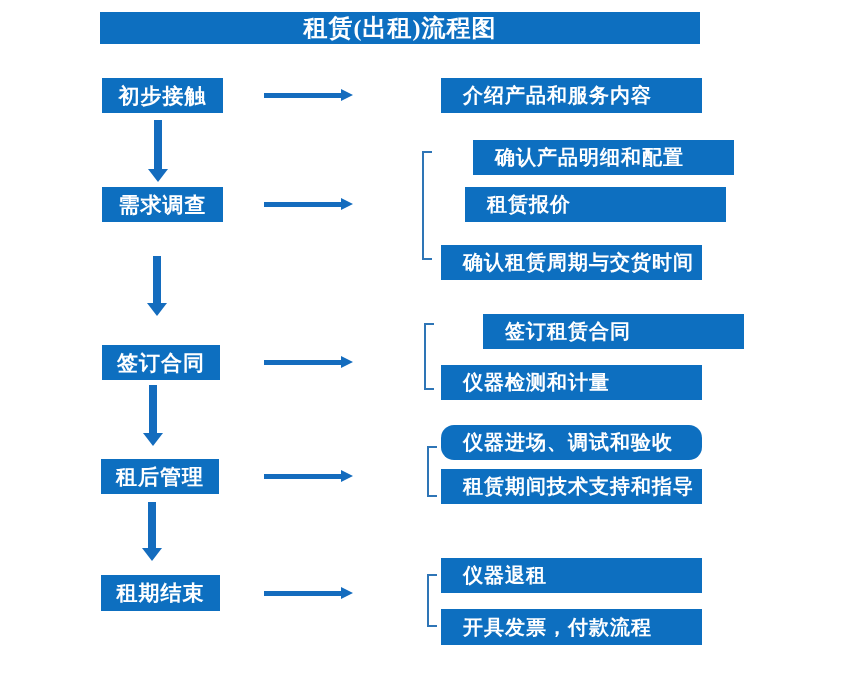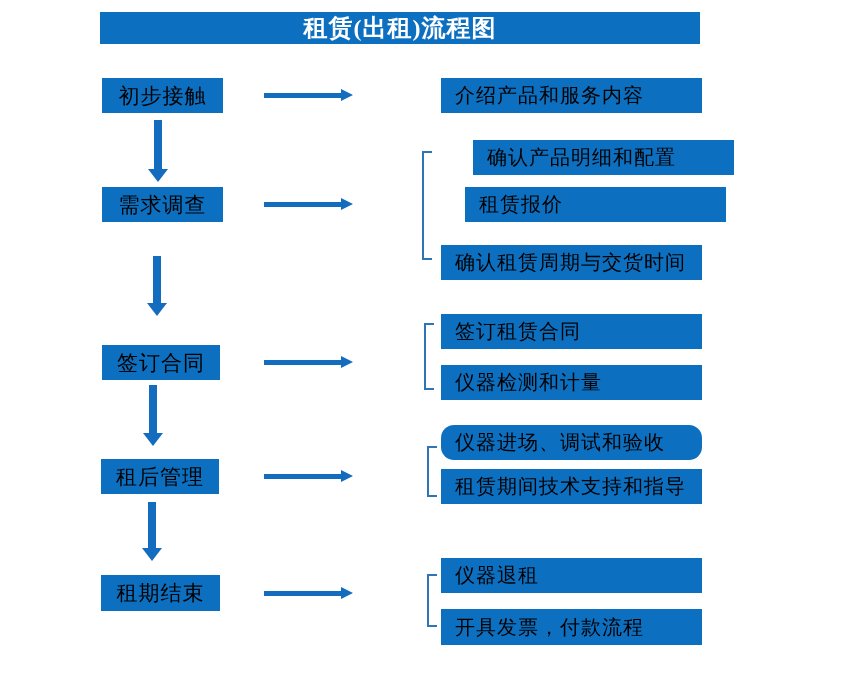--- a/index.html
+++ b/index.html
@@ -18,38 +18,38 @@
     background: #0d6fc0;
     color: #ffffff;
     font-weight: bold;
     font-size: 24px;
     display: flex; align-items: center; justify-content: center;
     letter-spacing: 1px;
   }
   .box {
     position: absolute;
     background: #0d6fc0;
-    color: #000000;
-    font-weight: normal;
+    color: #ffffff;
+    font-weight: bold;
     display: flex;
     align-items: center;
     letter-spacing: 1px;
     box-sizing: border-box;
   }
   .step-box {
     left: 102px;
     width: 121px; height: 35px;
     justify-content: center;
     font-size: 21px;
   }
   .step-box.narrow { width: 118px; }
   .detail-box {
     left: 441px;
     width: 261px; height: 35px;
-    padding-left: 14px;
+    padding-left: 22px;
     font-size: 20px;
   }
   
   .harrow {
     position: absolute;
     left: 264px;
     width: 89px; height: 13px;
   }
   .harrow::before {
     content: "";
@@ -124,20 +124,20 @@
 
   <div class="bracket" style="left:422px;top:151px;height:109px;"></div>
   <div class="bracket" style="left:424px;top:323px;height:67px;"></div>
   <div class="bracket" style="left:427px;top:446px;height:51px;"></div>
   <div class="bracket" style="left:427px;top:574px;height:53px;"></div>
 
   <div class="box detail-box" style="top:78px;">介绍产品和服务内容</div>
   <div class="box detail-box" style="top:140px;margin-left:32px;">确认产品明细和配置</div>
   <div class="box detail-box" style="top:187px;margin-left:24px;">租赁报价</div>
   <div class="box detail-box" style="top:245px;">确认租赁周期与交货时间</div>
-  <div class="box detail-box" style="top:314px;">签订租赁合同</div>
+  <div class="box detail-box" style="top:314px;margin-left:42px;">签订租赁合同</div>
   <div class="box detail-box" style="top:365px;">仪器检测和计量</div>
   <div class="box detail-box" style="top:425px;border-radius:13px;">仪器进场、调试和验收</div>
   <div class="box detail-box" style="top:469px;">租赁期间技术支持和指导</div>
   <div class="box detail-box" style="top:558px;">仪器退租</div>
   <div class="box detail-box" style="top:609px;height:36px;">开具发票，付款流程</div>
 
 </div>
 
 </body></html>

